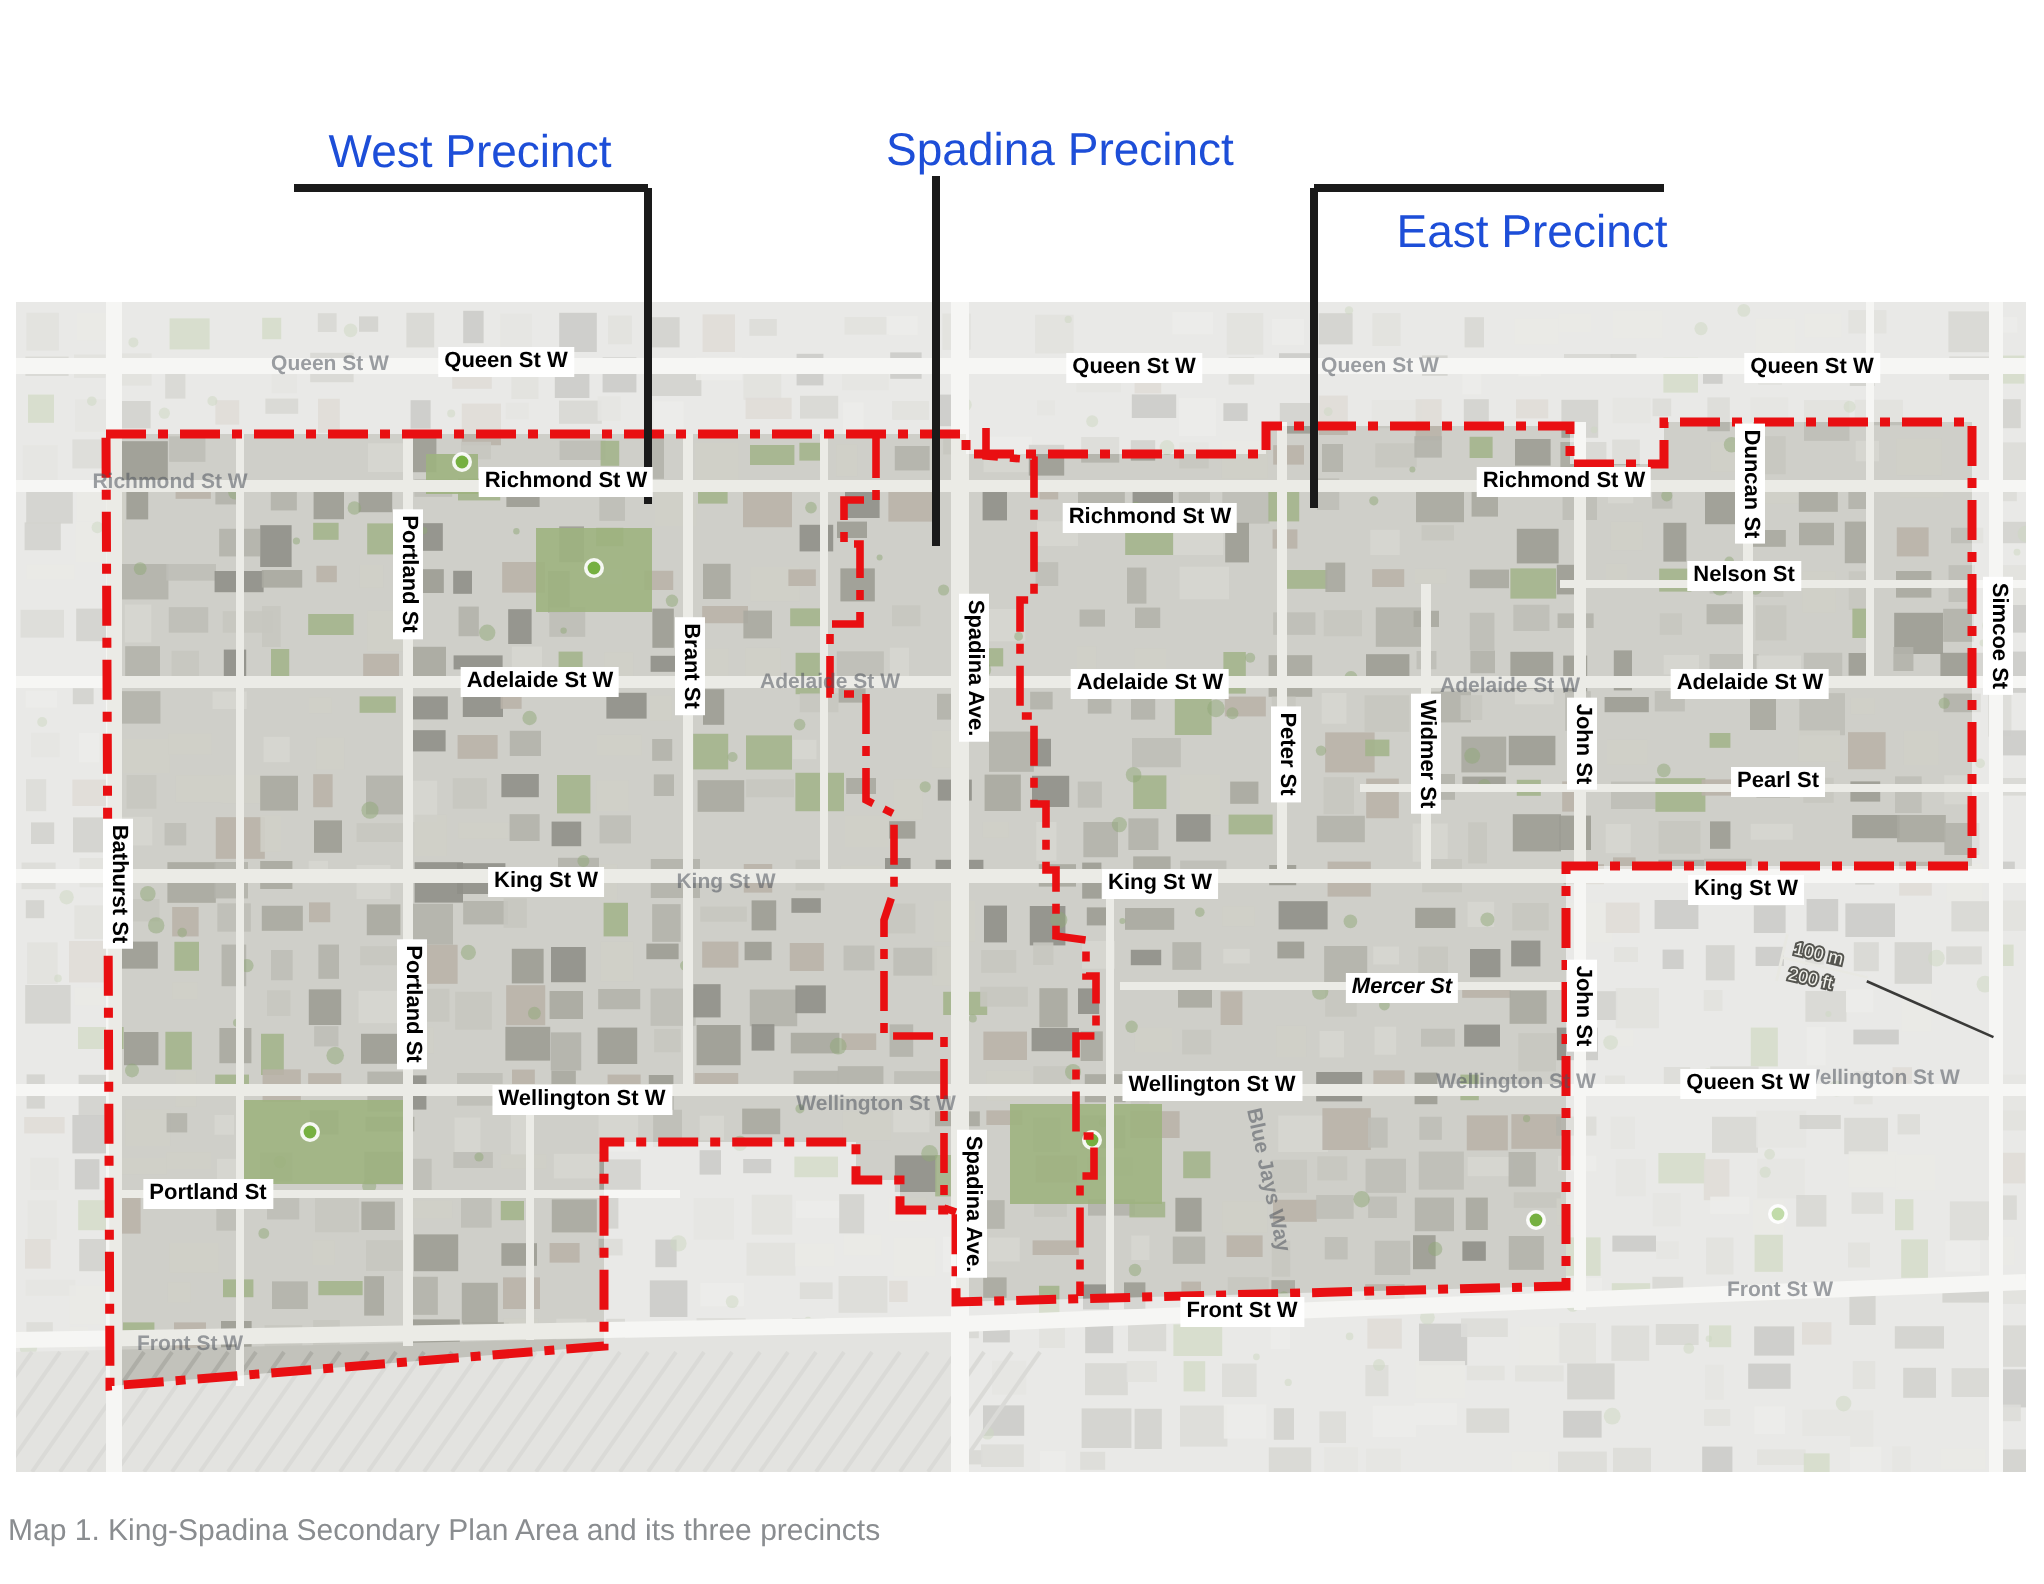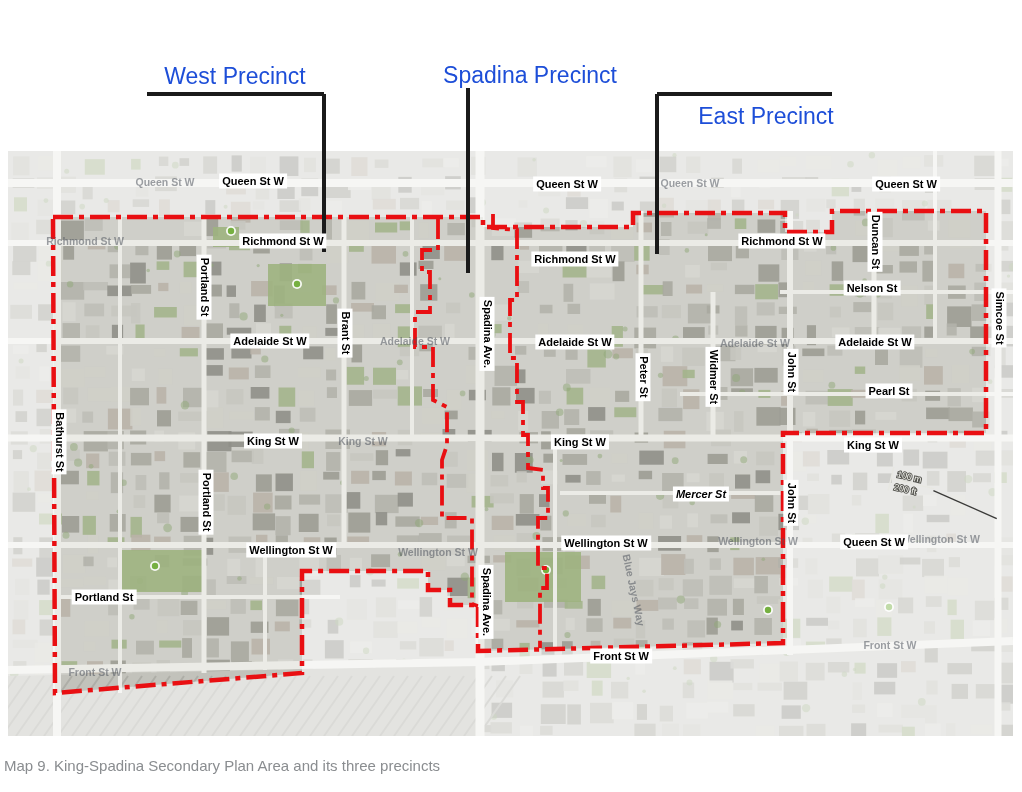--- a/index.html
+++ b/index.html
@@ -1200,21 +1200,21 @@
       </g>
       <line x1="147" y1="94" x2="324" y2="94" stroke="#1a1a1a" stroke-width="4"></line>
       <line x1="324" y1="94" x2="324" y2="252" stroke="#1a1a1a" stroke-width="4"></line>
       <line x1="468" y1="88" x2="468" y2="273" stroke="#1a1a1a" stroke-width="4"></line>
       <line x1="657" y1="94" x2="832" y2="94" stroke="#1a1a1a" stroke-width="4"></line>
       <line x1="657" y1="94" x2="657" y2="254" stroke="#1a1a1a" stroke-width="4"></line>
     </svg>
   <div class="precinct-title" id="title-0" style="left: 235px; top: 76px;">West Precinct</div>
   <div class="precinct-title" id="title-1" style="left: 530px; top: 75px;">Spadina Precinct</div>
   <div class="precinct-title" id="title-2" style="left: 766px; top: 76px; margin-top: 40px;">East Precinct</div>
-  <div id="caption">Map 9. King-Spadina Secondary Plan Area and its three precincts</div>
+  <div id="caption">Map 1. King-Spadina Secondary Plan Area and its three precincts</div>
 <div class="street-label" style="left: 253px; top: 181px;">Queen St W</div>
     <div class="street-label" style="left: 567px; top: 184px;">Queen St W</div>
     <div class="street-label" style="left: 906px; top: 184px;">Queen St W</div>
     <div class="street-label" style="left: 283px; top: 241px;">Richmond St W</div>
     <div class="street-label" style="left: 575px; top: 259px;">Richmond St W</div>
     <div class="street-label" style="left: 782px; top: 241px;">Richmond St W</div>
     <div class="street-label" style="left: 872px; top: 288px;">Nelson St</div>
     <div class="street-label" style="left: 270px; top: 341px;">Adelaide St W</div>
     <div class="street-label" style="left: 575px; top: 342px;">Adelaide St W</div>
     <div class="street-label" style="left: 875px; top: 342px;">Adelaide St W</div>

